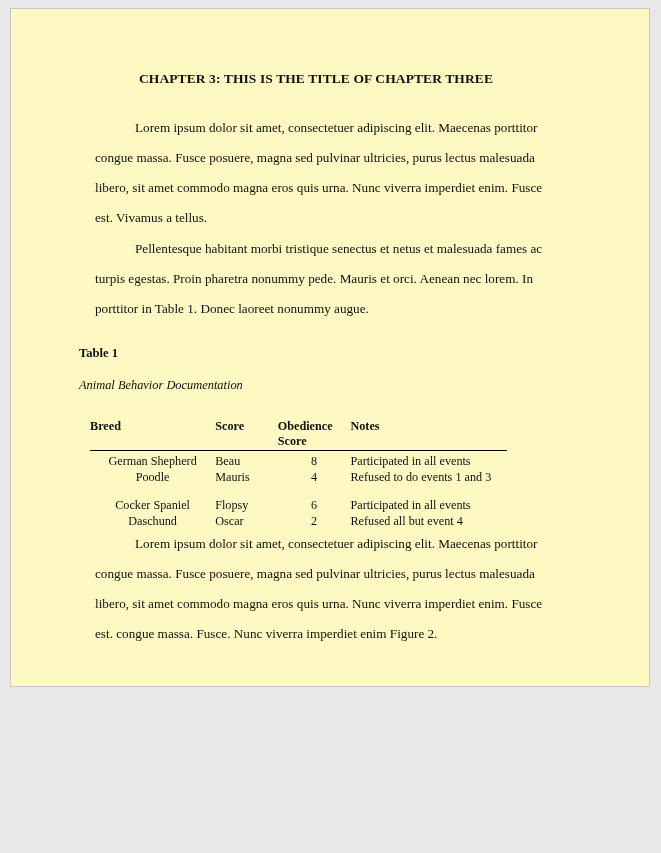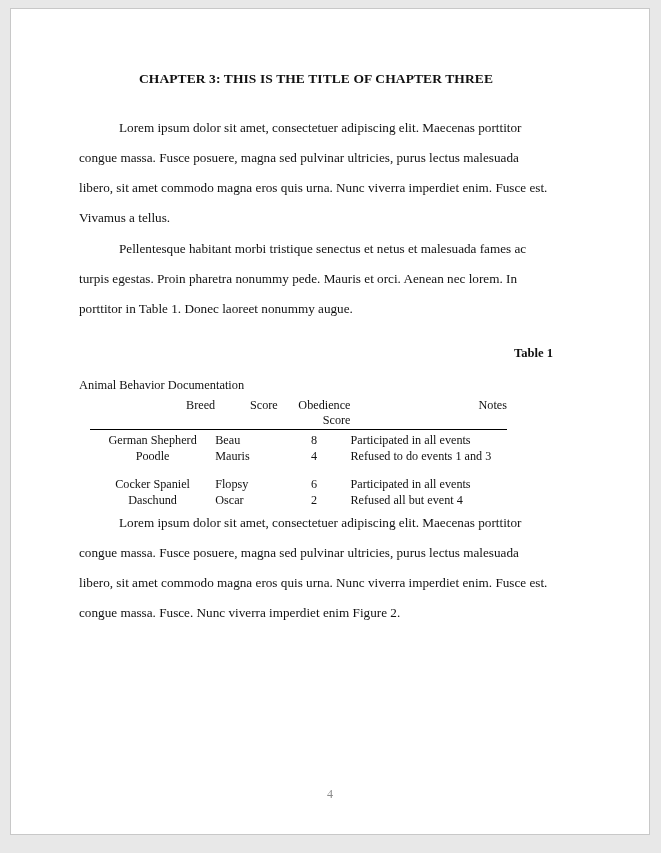--- a/index.html
+++ b/index.html
@@ -11,22 +11,22 @@
     height: 853px;
     background: #e8e8e8;
     font-family: "Liberation Serif", serif;
     overflow: hidden;
   }
   .page {
     position: absolute;
     left: 10px;
     top: 8px;
     width: 640px;
-    height: 827px;
-    background: #ffffff;
+    height: 679px;
+    background: #fef9c3;
     border: 1px solid #c8c8c8;
     box-sizing: border-box;
     overflow: hidden;
   }
   .content {
     position: absolute;
     left: 68px;
     top: 62px;
     width: 474px;
   }
@@ -36,48 +36,48 @@
     text-align: center;
     letter-spacing: 0.1px;
     margin: 0 0 26px 0;
     color: #111111;
   }
   p.body-par {
     font-size: 13.2px;
     line-height: 30px;
     text-align: left;
     text-indent: 40px;
-    margin: 0 0 1px 0;
+    margin: 0 0 1px 16px;
     color: #111111;
   }
   .table-block {
     margin-top: 22px;
   }
   .table-label {
     font-size: 12.6px;
     font-weight: bold;
     margin: 0 0 17px 0;
     color: #111111;
-    text-align: right;
   }
   .table-caption {
     font-size: 12.4px;
-    margin: 0 0 5px 0;
+    font-style: italic;
+    margin: 0 0 26px 0;
     color: #111111;
   }
   table.apa {
     border-collapse: collapse;
     width: 417px;
     margin-left: 11px;
     font-size: 12.2px;
     color: #111111;
   }
   table.apa th {
-    font-weight: normal;
-    text-align: right;
+    font-weight: bold;
+    text-align: left;
     vertical-align: top;
     padding: 0 0 1px 0;
     line-height: 15px;
   }
   table.apa thead tr th {
     border-bottom: none;
   }
   table.apa tbody tr:first-child td {
     padding-top: 2px;
   }

